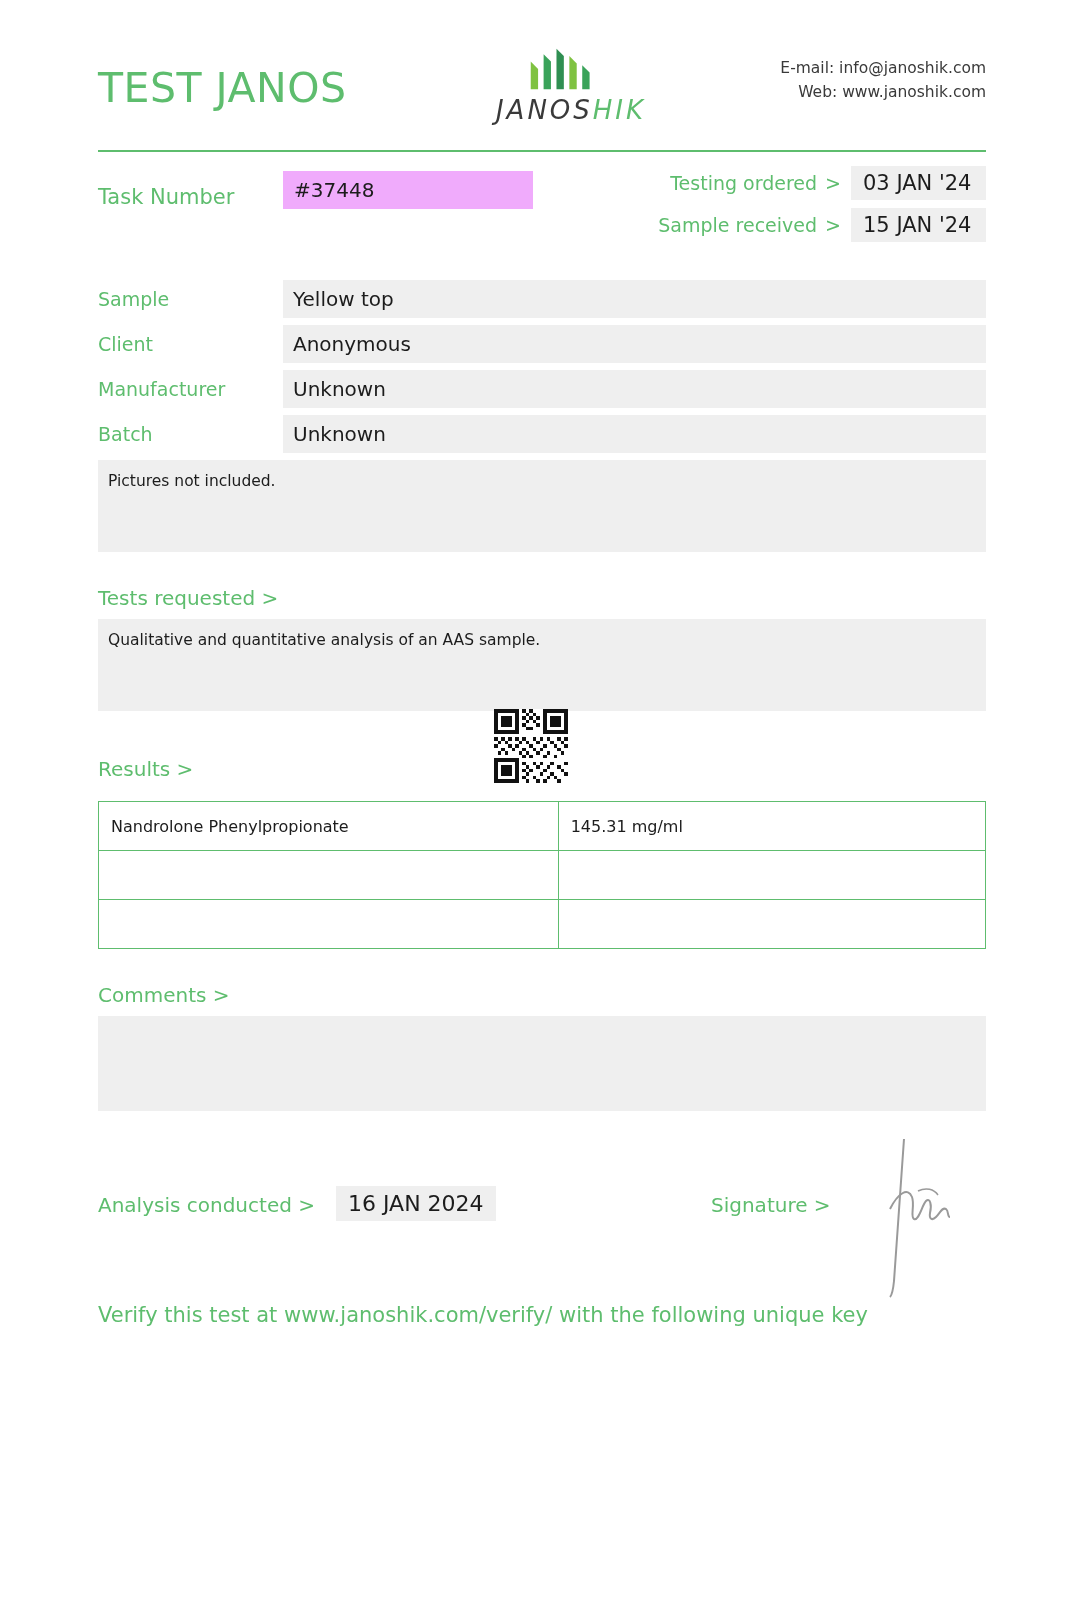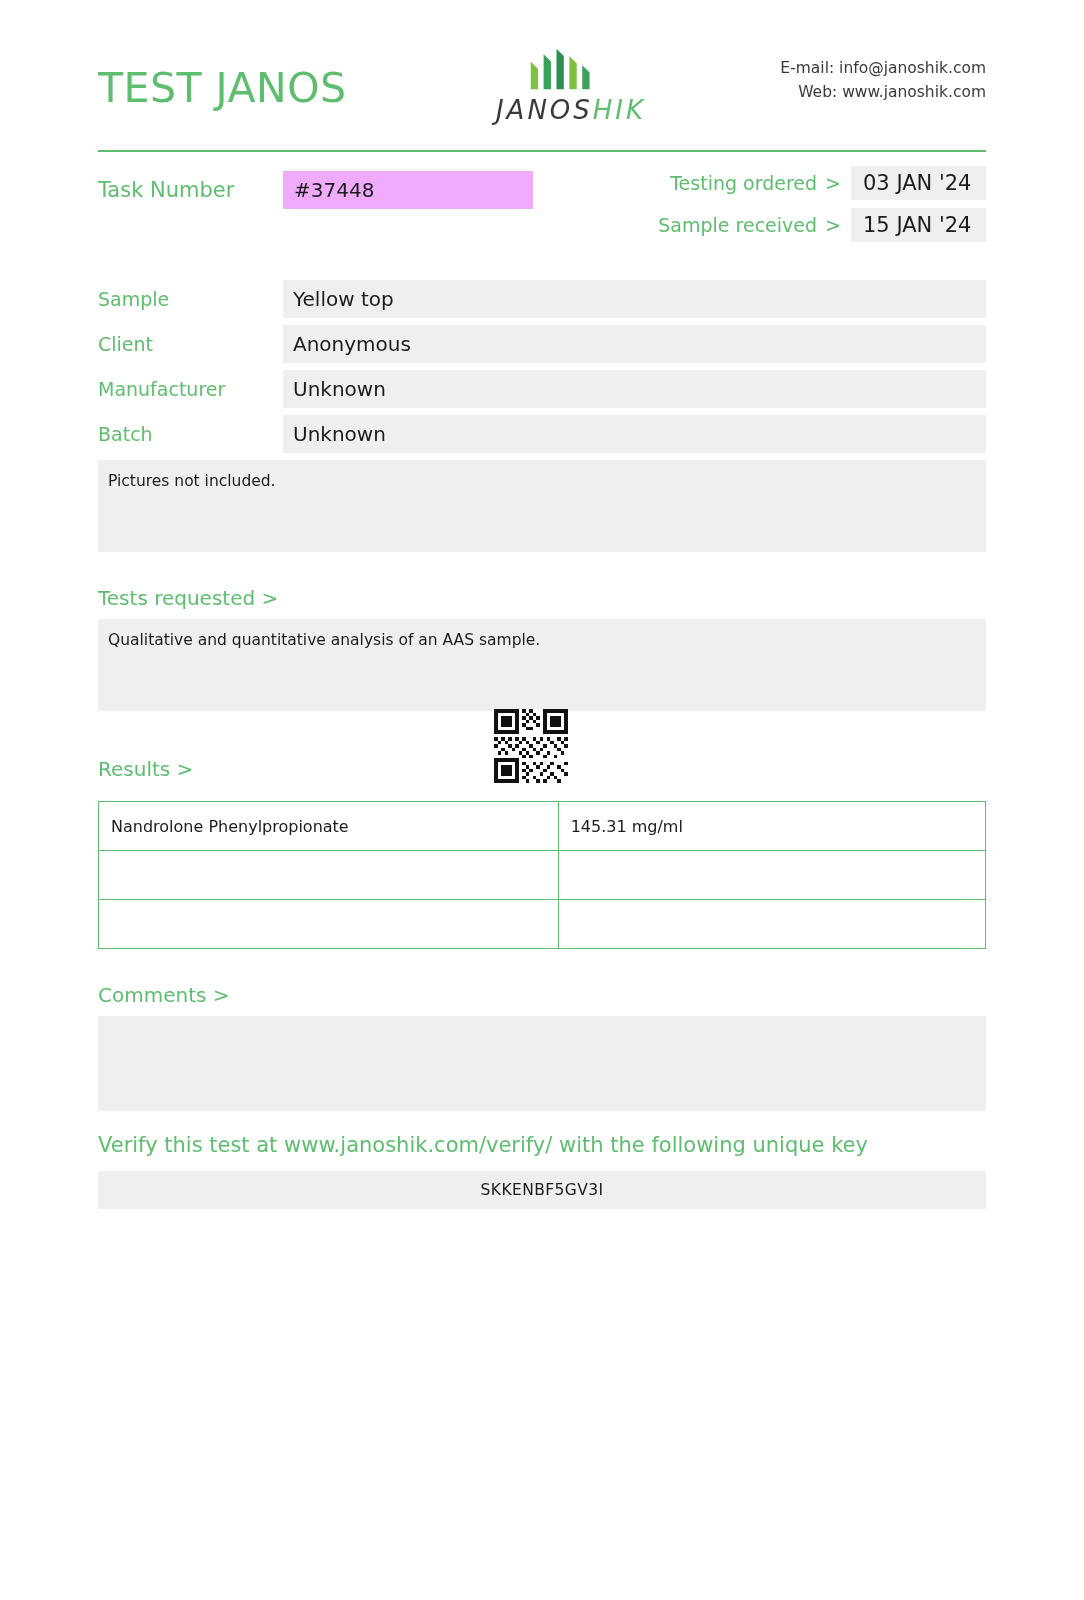--- a/index.html
+++ b/index.html
@@ -81,21 +81,21 @@
     margin-top: 14px;
   }
   .label-green {
     color: #5ebd6e;
     font-size: 20px;
     font-weight: 400;
   }
   .task-label {
     position: absolute;
     left: 0;
-    top: 12px;
+    top: 19px;
     font-size: 21px;
   }
   .task-value {
     position: absolute;
     left: 185px;
     top: 5px;
     width: 250px;
     background: #f0abfc;
     padding: 7px 11px;
     font-size: 20px;
@@ -441,17 +441,26 @@
       <tr>
         <td class="col1"></td>
         <td></td>
       </tr>
     </tbody>
   </table>
 
   <div class="section-head">Comments &gt;</div>
   <div class="section-box box-comments"></div>
 
+  <div class="analysis-row">
+    <div class="analysis-label">Analysis conducted &gt;</div>
+    <div class="analysis-value">16 JAN 2024</div>
+    <div class="signature-label">Signature &gt;</div>
+    <svg class="signature-mark" width="110" height="170" viewBox="0 0 110 170">
+      <path d="M36 8 C34 40 30 90 26 150 C25 160 24 164 22 166" stroke="#9a9a9a" stroke-width="2" fill="none"></path>
+      <path d="M22 78 C30 62 40 56 44 66 C47 74 42 86 46 88 C51 90 54 74 58 70 C62 66 64 74 62 82 C61 88 64 90 68 86 C72 82 74 76 78 78 C81 80 79 86 82 86" stroke="#9a9a9a" stroke-width="2" fill="none"></path>
+      <path d="M50 60 C58 56 66 58 70 64" stroke="#9a9a9a" stroke-width="1.5" fill="none"></path>
+    </svg>
+  </div>
 
   <div class="verify">Verify this test at www.janoshik.com/verify/ with the following unique key</div>
-  <div class="key-box">SKKENBF5GV3I</div>
 
 </div>
 
 </body></html>

